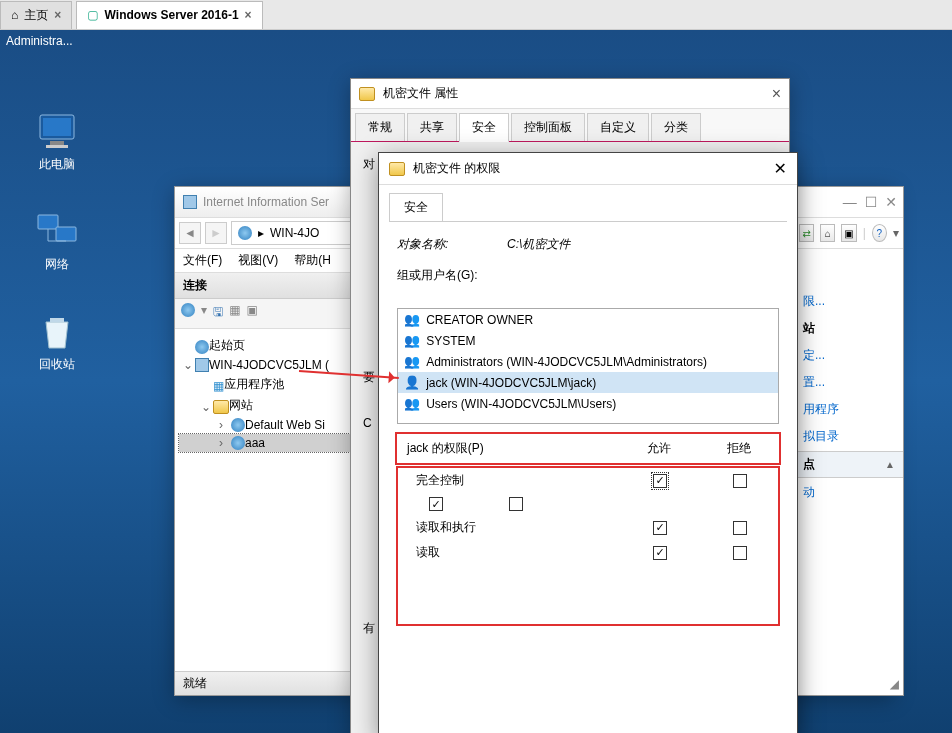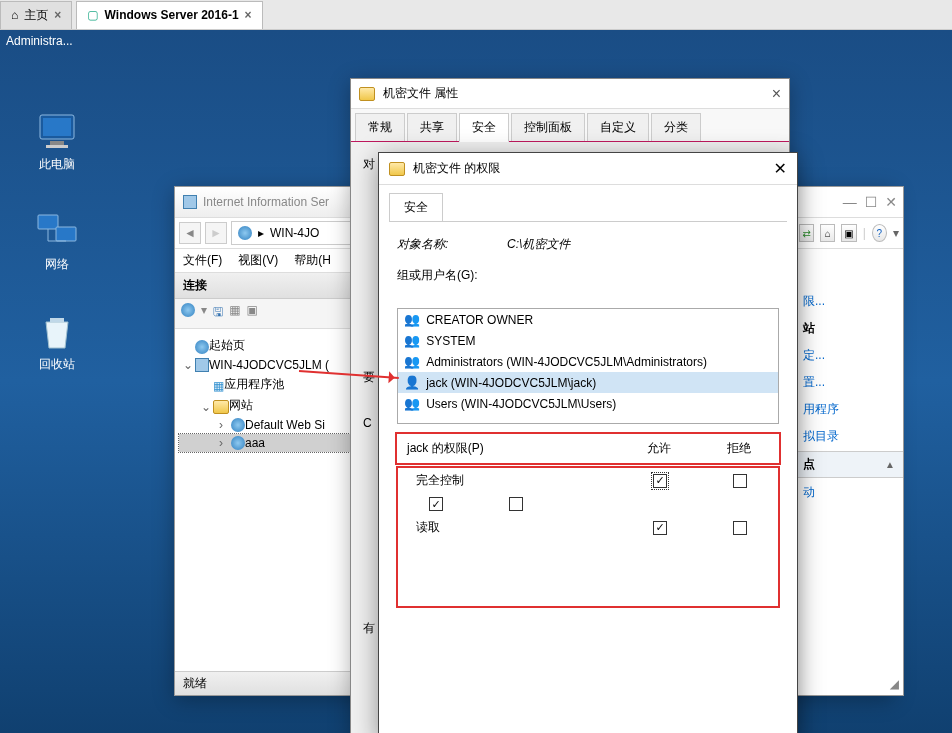--- a/index.html
+++ b/index.html
@@ -65,21 +65,21 @@
 .perm-row { display: flex; gap: 40px; margin-bottom: 14px; font-style: italic; }
 .perm-row .label { min-width: 70px; }
 .user-list { border: 1px solid #aaa; height: 116px; overflow: auto; }
 .user-item { padding: 3px 6px; display: flex; align-items: center; gap: 6px; }
 .user-item.selected { background: #d0e4f5; }
 .perm-btns-row { display: flex; justify-content: flex-end; gap: 10px; margin: 10px 0; }
 .perm-grid { border: 1px solid #aaa; }
 .perm-grid-hdr { display: flex; padding: 6px 8px; background: #fff; }
 .perm-grid-hdr .pname { flex: 1; }
 .perm-grid-hdr .chcol { width: 60px; text-align: center; }
-.perm-grid-body { height: 138px; overflow: auto; }
+.perm-grid-body { height: 156px; overflow: auto; }
 .perm-grid-row { display: flex; align-items: center; padding: 4px 8px; }
 .perm-grid-row .plabel { flex: 1; padding-left: 10px; }
 .perm-grid-row .chcol { width: 60px; display: flex; justify-content: center; }
 .chk { width: 14px; height: 14px; border: 1px solid #333; display: inline-flex; align-items: center; justify-content: center; font-size: 11px; }
 .chk.checked::after { content: "✓"; }
 .chk.dotted { outline: 1px dotted #333; outline-offset: 1px; }
 .red-box { outline: 2px solid #e03030; }
 .red-arrow { position: absolute; top: 340px; left: 299px; width: 100px; height: 2px; background: #e03030; transform: rotate(4deg); transform-origin: left center; }
 .red-arrow::after { content: ""; position: absolute; right: -2px; top: -5px; border: 6px solid transparent; border-left-color: #e03030; }
 
@@ -328,20 +328,29 @@
             </div>
             <div class="perm-grid-row">
               <span class="chcol">
                 <span class="chk checked "></span>
               </span>
               <span class="chcol" style="margin-left:20px;">
                 <span class="chk "></span>
               </span>
             </div>
             <div class="perm-grid-row">
+              <span class="plabel">读取和执行</span>
+              <span class="chcol">
+                <span class="chk checked "></span>
+              </span>
+              <span class="chcol" style="margin-left:20px;">
+                <span class="chk "></span>
+              </span>
+            </div>
+            <div class="perm-grid-row">
               <span class="plabel">读取</span>
               <span class="chcol">
                 <span class="chk checked "></span>
               </span>
               <span class="chcol" style="margin-left:20px;">
                 <span class="chk "></span>
               </span>
             </div>
           </div>
       </div>

